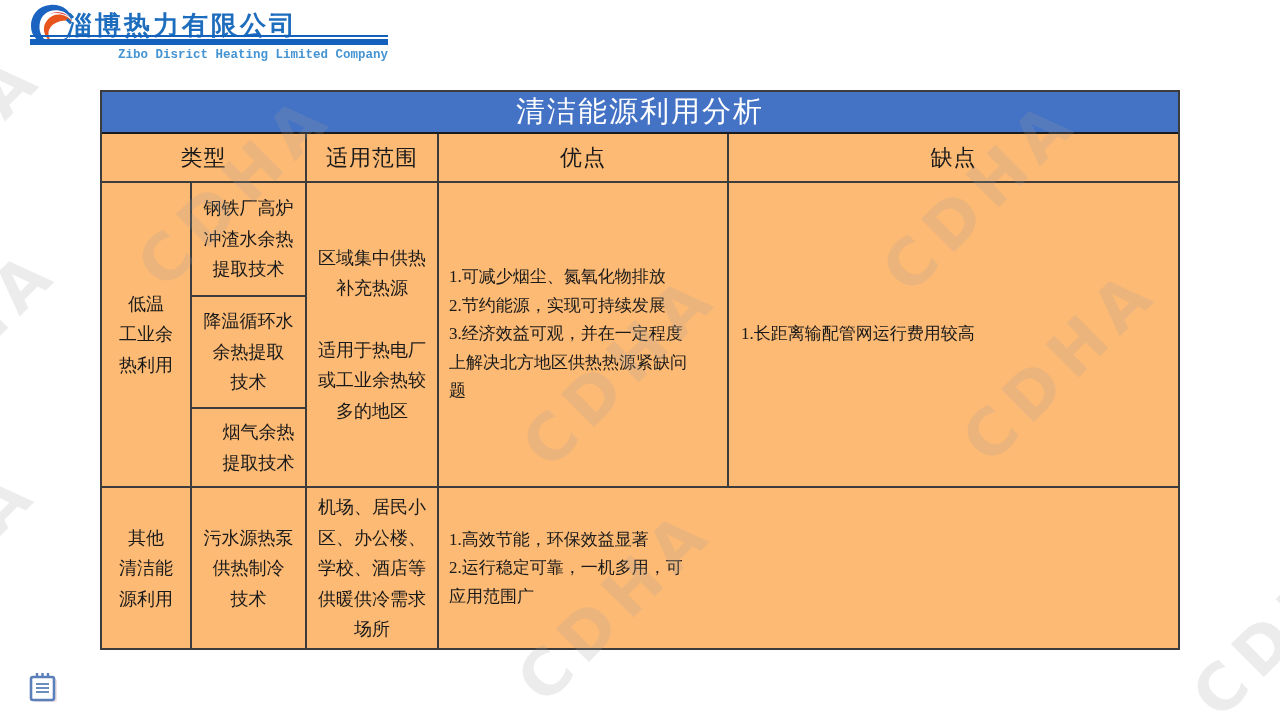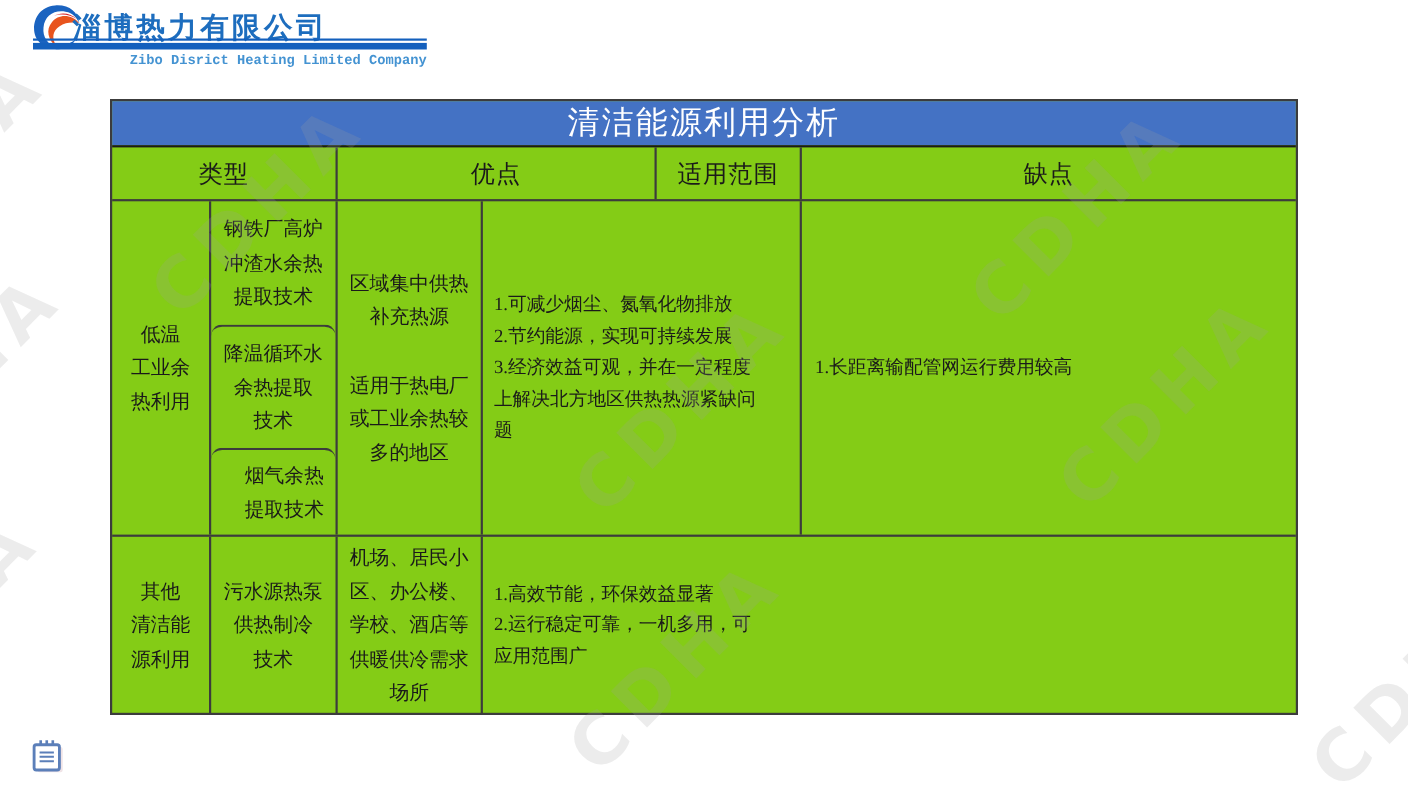--- a/index.html
+++ b/index.html
@@ -22,21 +22,21 @@
   .brand-rule-thick { position:absolute; left:2px; top:37px; width:358px; height:6px; background:#1460bd; }
   .brand-en {
     position:absolute; left:2px; top:46px; width:358px; text-align:right;
     font-family:"Liberation Mono","DejaVu Sans Mono",monospace;
     font-size:12.5px; font-weight:bold; color:#4493d2; white-space:nowrap;
   }
 
   
   .sheet {
     position:absolute; left:100px; top:90px; width:1080px; height:560px;
-    border:2px solid #3c3c3c; background:#84cc16;
+    border:2px solid #3c3c3c; background:#fdba74;
     display:flex; flex-direction:column;
   }
   .t-title {
     flex:0 0 40px; background:#4472c4; color:#ffffff;
     display:flex; align-items:center; justify-content:center;
     font-size:29px; font-weight:500; letter-spacing:2px;
   }
   .t-head { flex:0 0 49px; display:flex; border-top:2px solid #1a1a1a; }
   .t-head .hcell {
     display:flex; align-items:center; justify-content:center;
@@ -49,21 +49,21 @@
   .row1 { flex:0 0 305px; }
   .row2 { flex:1; }
   .cell {
     display:flex; align-items:center; justify-content:center; text-align:center;
     white-space:pre-line; padding:4px; font-size:18px; line-height:1.7;
   }
   .cell + .cell, .cell + .tech-stack, .tech-stack + .cell { border-left:2px solid #3c3c3c; }
   .c-cat  { flex:0 0 88px; }
   .tech-stack { flex:0 0 115px; display:flex; flex-direction:column; }
   .tech-stack .cell { flex:0 0 112px; border-left:none; }
-  .tech-stack .cell + .cell { border-top:2px solid #3c3c3c;border-radius:10px; }
+  .tech-stack .cell + .cell { border-top:2px solid #3c3c3c; }
   .tech-stack .cell:last-child { flex:1;padding-left:24px; }
   .c-tech-single { flex:0 0 115px; }
   .c-scope { flex:0 0 132px; }
   .c-adv {
     flex:0 0 290px; justify-content:flex-start; text-align:left;
     font-size:17px; line-height:1.68; padding:10px 24px 10px 10px;
   }
   .c-dis {
     flex:1; justify-content:flex-start; text-align:left;
     font-size:17px; line-height:1.68; padding:10px 8px 10px 12px;
@@ -95,22 +95,22 @@
   <div class="brand-rule-thin"></div>
   <div class="brand-rule-thick"></div>
   <div class="brand-en">Zibo Disrict Heating Limited Company</div>
 </div>
 
 <div class="sheet">
   <div class="t-title">清洁能源利用分析</div>
 
   <div class="t-head">
     <div class="hcell hc1">类型</div>
+    <div class="hcell hc2">适用范围</div>
     <div class="hcell hc3">优点</div>
-    <div class="hcell hc2">适用范围</div>
     <div class="hcell hc4">缺点</div>
   </div>
 
   <div class="t-row row1">
     <div class="cell c-cat">低温
 工业余
 热利用</div>
     <div class="tech-stack">
       <div class="cell">钢铁厂高炉
 冲渣水余热

